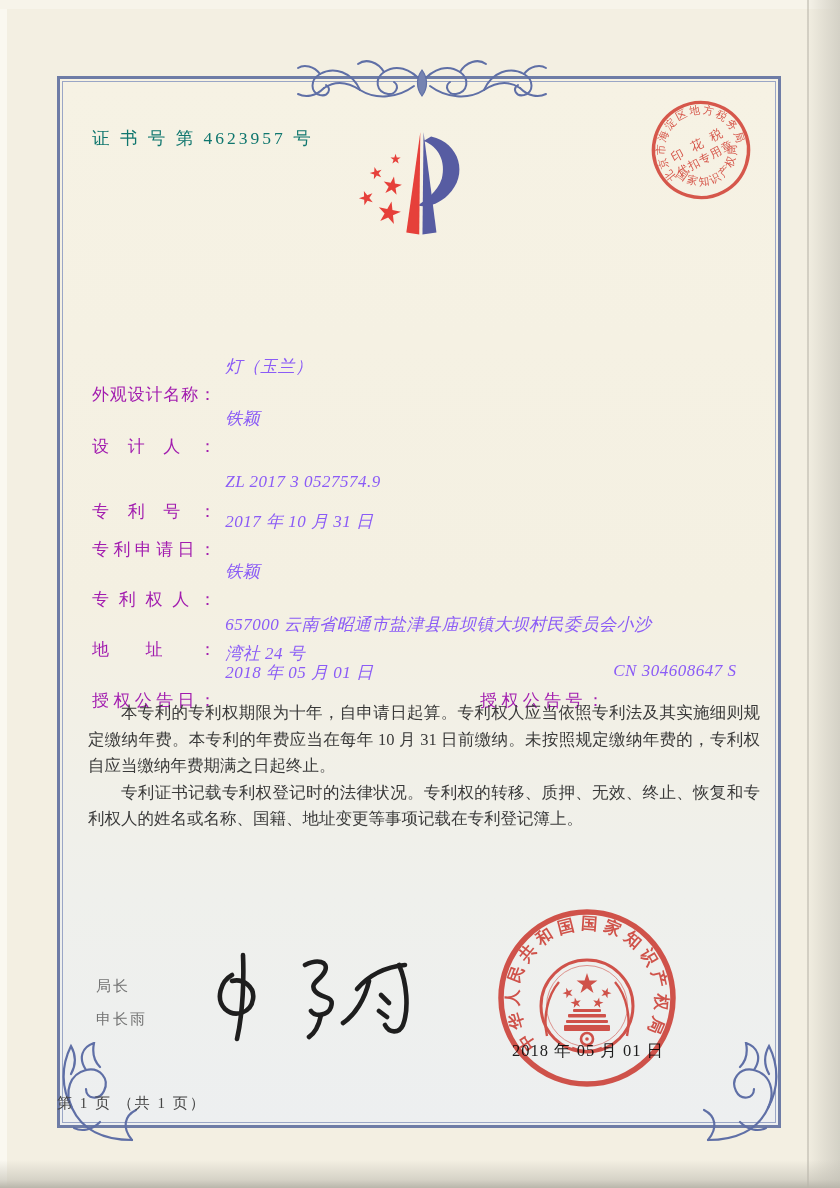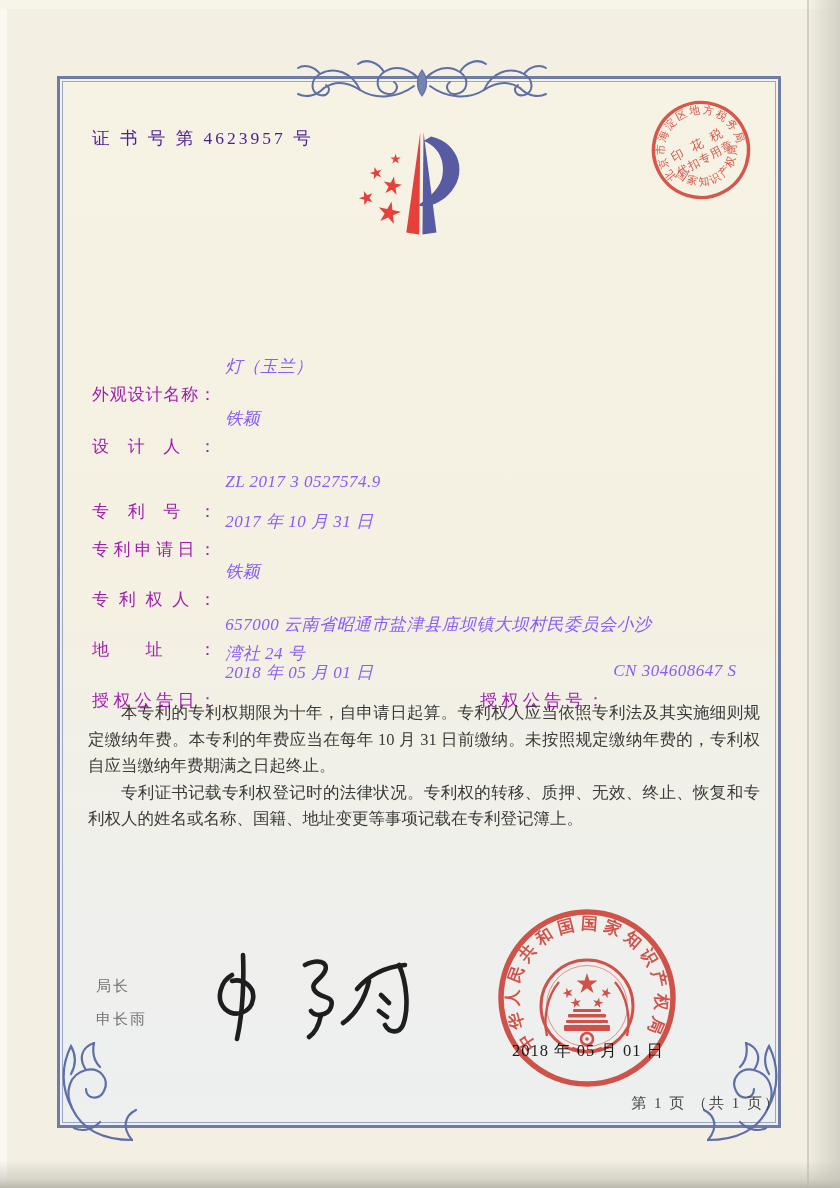--- a/index.html
+++ b/index.html
@@ -8,42 +8,42 @@
          font-family:"Liberation Serif","DejaVu Serif",serif;color:#333;}
   
   .frame{position:absolute;left:57px;top:76px;width:724px;height:1052px;
          border:3px solid #6e7ca6;box-sizing:border-box;z-index:1;
          background:linear-gradient(180deg,#f6f2e4 0%,#f4f0e2 50%,#eff0ec 78%,#edeff0 100%);}
   .frame-inner{position:absolute;left:2px;top:2px;right:2px;bottom:2px;
          border:1px solid #9aa6c6;}
   svg.waves{position:absolute;left:60px;top:80px;z-index:1;pointer-events:none;}
   .orn{position:absolute;z-index:2;pointer-events:none;}
   
-  .certno{position:absolute;left:92px;top:126px;font-size:17.5px;letter-spacing:3px;color:#4c1d95;z-index:3;}
+  .certno{position:absolute;left:92px;top:126px;font-size:17.5px;letter-spacing:3px;color:#0f766e;z-index:3;}
   .logo{position:absolute;left:346px;top:130px;z-index:3;}
   .title{position:absolute;left:57px;top:244px;width:724px;text-align:center;
          font-size:43px;font-weight:700;letter-spacing:7px;color:#151515;z-index:3;margin:0;}
   .fields{position:absolute;left:92px;top:352px;width:660px;z-index:3;font-size:17px;}
   .frow{position:absolute;left:0;white-space:nowrap;}
   .flabel{display:inline-block;width:124px;text-align:justify;text-align-last:justify;
           vertical-align:top;color:#a21caf;margin-top:28px;}
   .fvalue{display:inline-block;margin-left:5px;vertical-align:top;color:#8b5cf6;letter-spacing:.5px;font-style:italic;}
   .addrval{line-height:29px;letter-spacing:.5px;}
   .r1{top:3px}.r2{top:55px}.r3{top:120px}.r4{top:158px}.r5{top:208px}.r6{top:258px}.r7{top:309px}
   .grant2{position:absolute;left:388px;top:0;white-space:nowrap;}
   .paras{position:absolute;left:88px;top:700px;width:672px;z-index:3;}
   .paras p{margin:0;font-size:16.5px;line-height:26.5px;text-indent:2em;
            text-align:justify;color:#3a3a3a;}
   .officer{position:absolute;left:96px;top:970px;z-index:3;font-size:15px;line-height:33px;color:#737373;letter-spacing:2px;}
   .signature{position:absolute;left:215px;top:938px;z-index:4;}
   .seal-date{position:absolute;left:506px;top:1040px;width:164px;text-align:center;
              font-size:16.5px;letter-spacing:1px;color:#1d1d1d;z-index:4;}
   .seal{position:absolute;left:492px;top:903px;z-index:5;mix-blend-mode:multiply;opacity:.93;}
   .taxseal{position:absolute;left:646px;top:95px;z-index:5;mix-blend-mode:multiply;opacity:.9;}
-  .footer{position:absolute;left:57px;top:1094px;width:724px;text-align:right;
+  .footer{position:absolute;left:57px;top:1094px;width:724px;text-align:left;
           font-size:15px;letter-spacing:2px;color:#454545;z-index:3;}
   
   .edge-r{position:absolute;right:0;top:0;bottom:0;width:34px;z-index:8;pointer-events:none;
           background:linear-gradient(90deg,rgba(216,213,200,0) 0%,rgba(211,208,197,.55) 55%,#d4d1c6 100%);}
   .edge-rline{position:absolute;right:31px;top:0;bottom:0;width:2px;background:#b9b6ab;opacity:.55;z-index:9;}
   .edge-b{position:absolute;left:0;right:0;bottom:0;height:28px;z-index:8;pointer-events:none;
           background:linear-gradient(180deg,rgba(201,198,187,0) 0%,rgba(195,192,181,.6) 70%,#b9b6ab 100%);}
   .edge-l{position:absolute;left:0;top:0;bottom:0;width:7px;background:#faf8f0;z-index:8;}
   .edge-t{position:absolute;left:0;right:0;top:0;height:9px;background:#f7f4ea;z-index:8;}
 </style>

